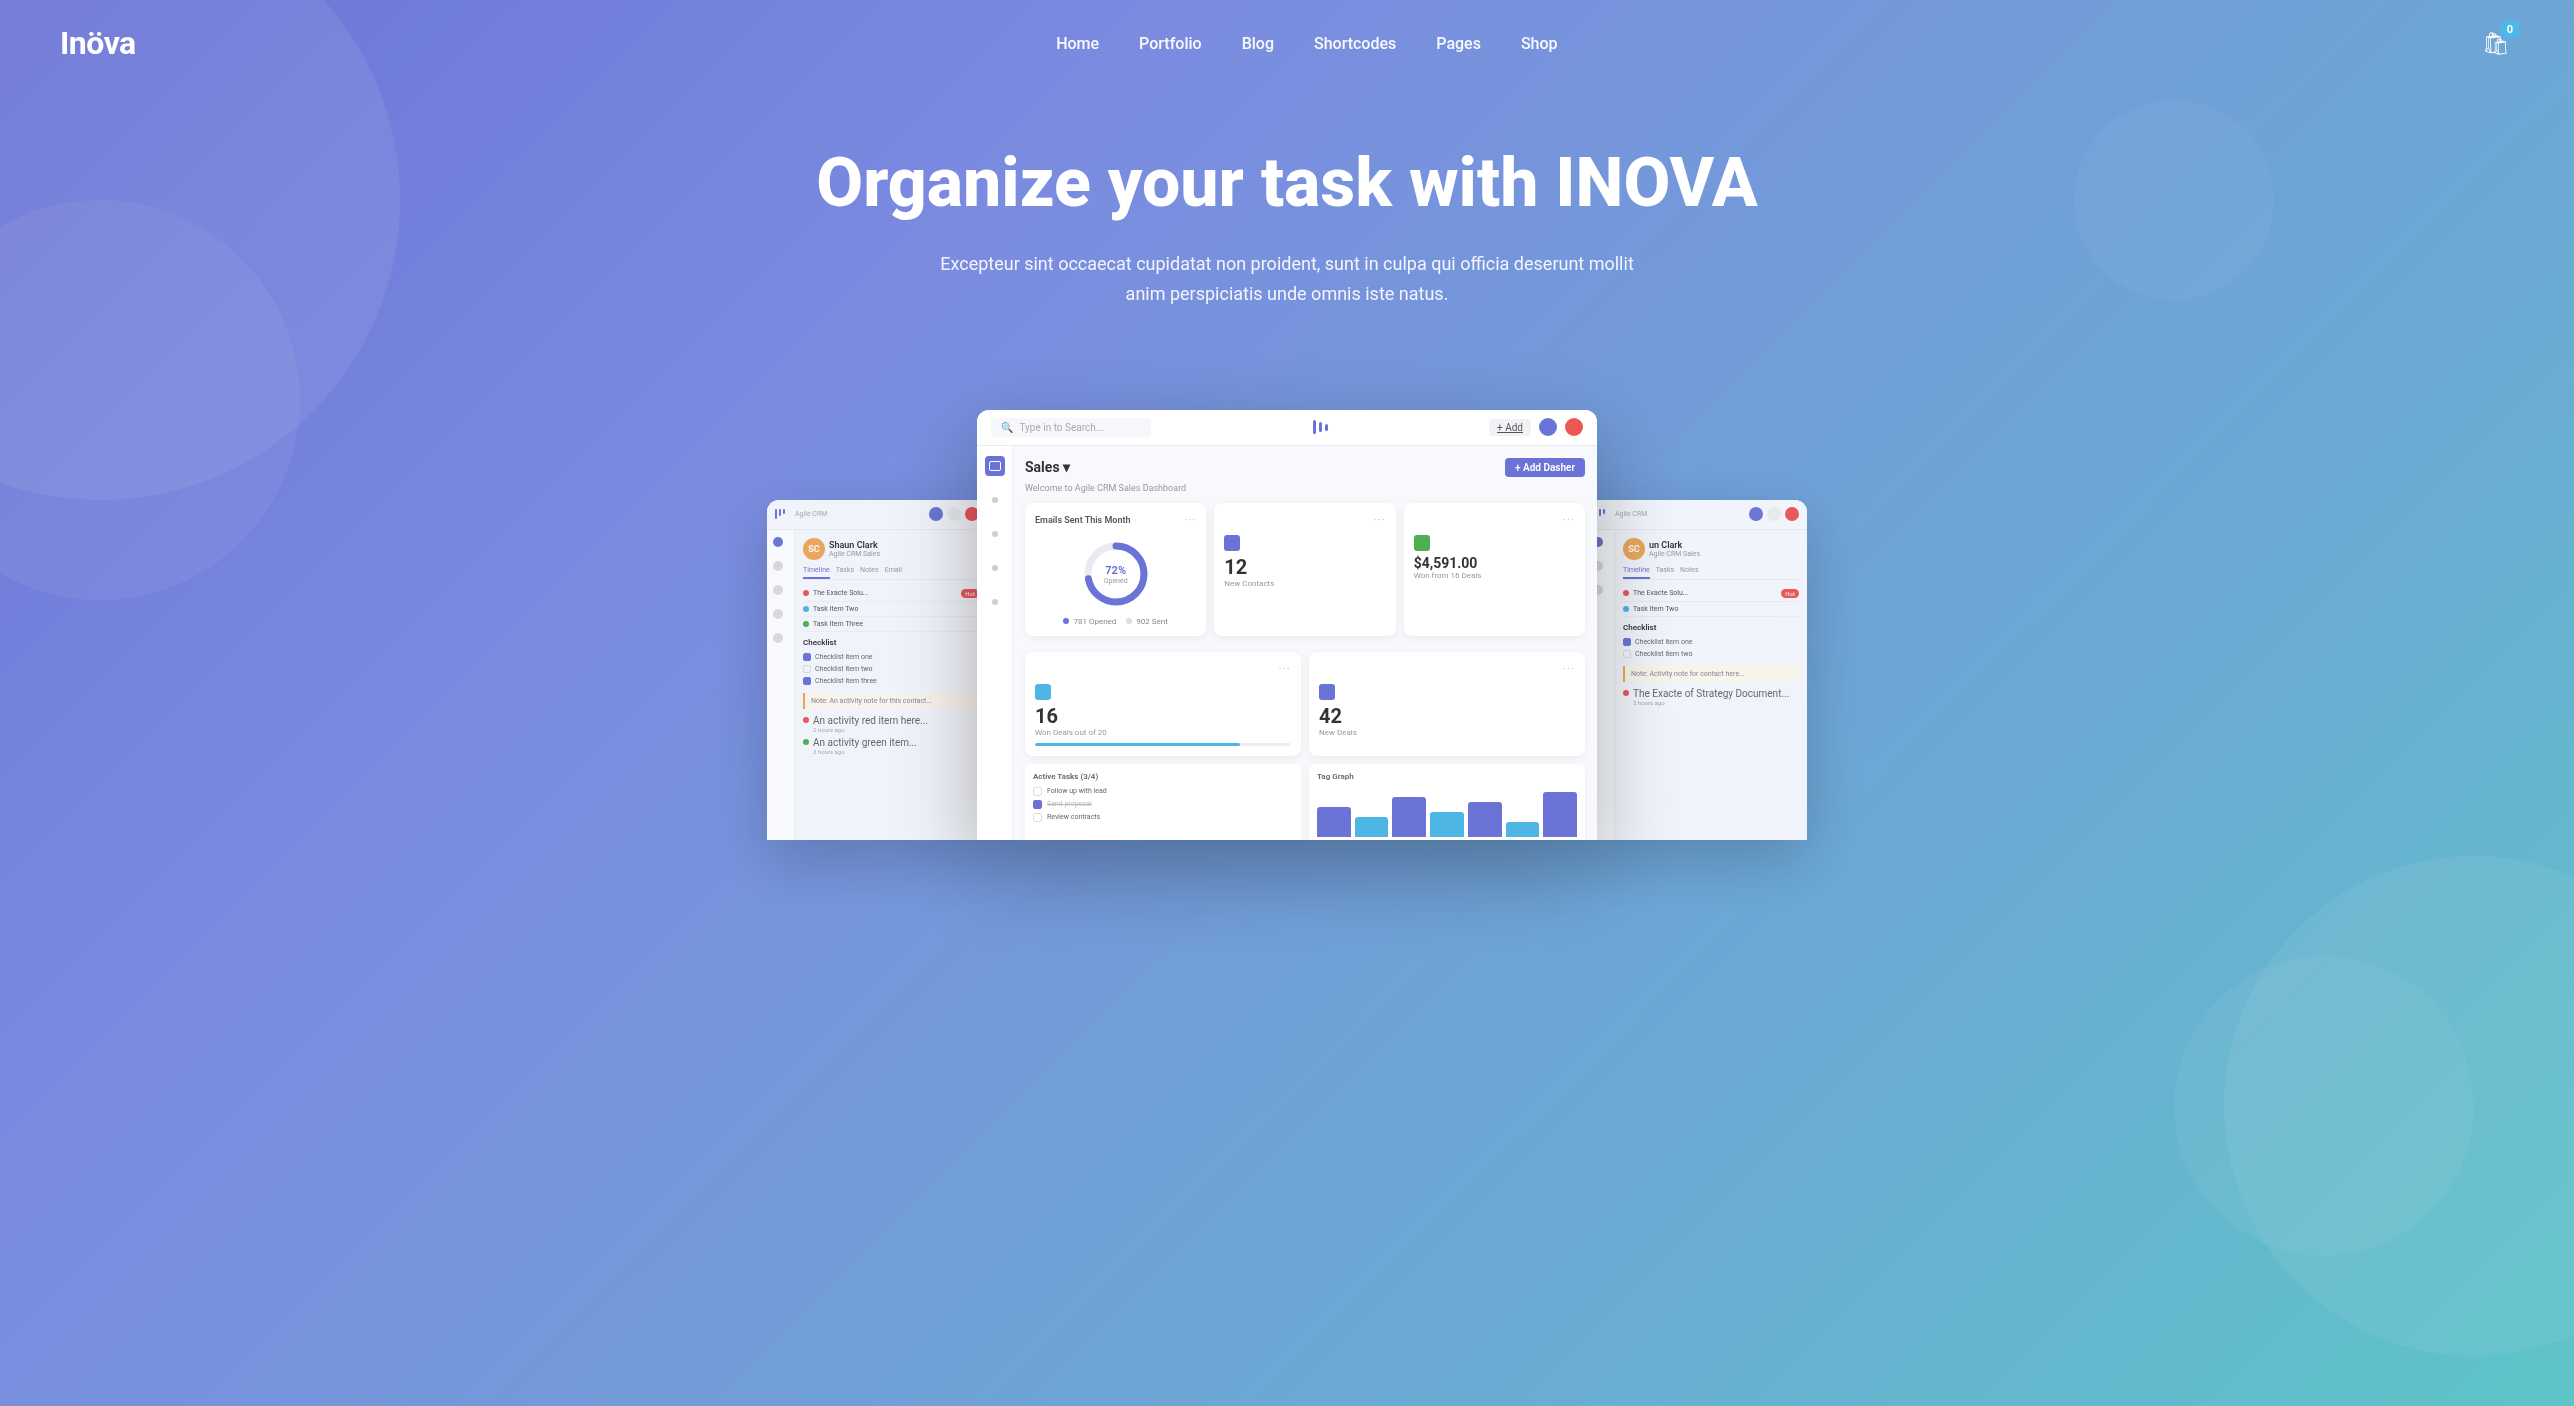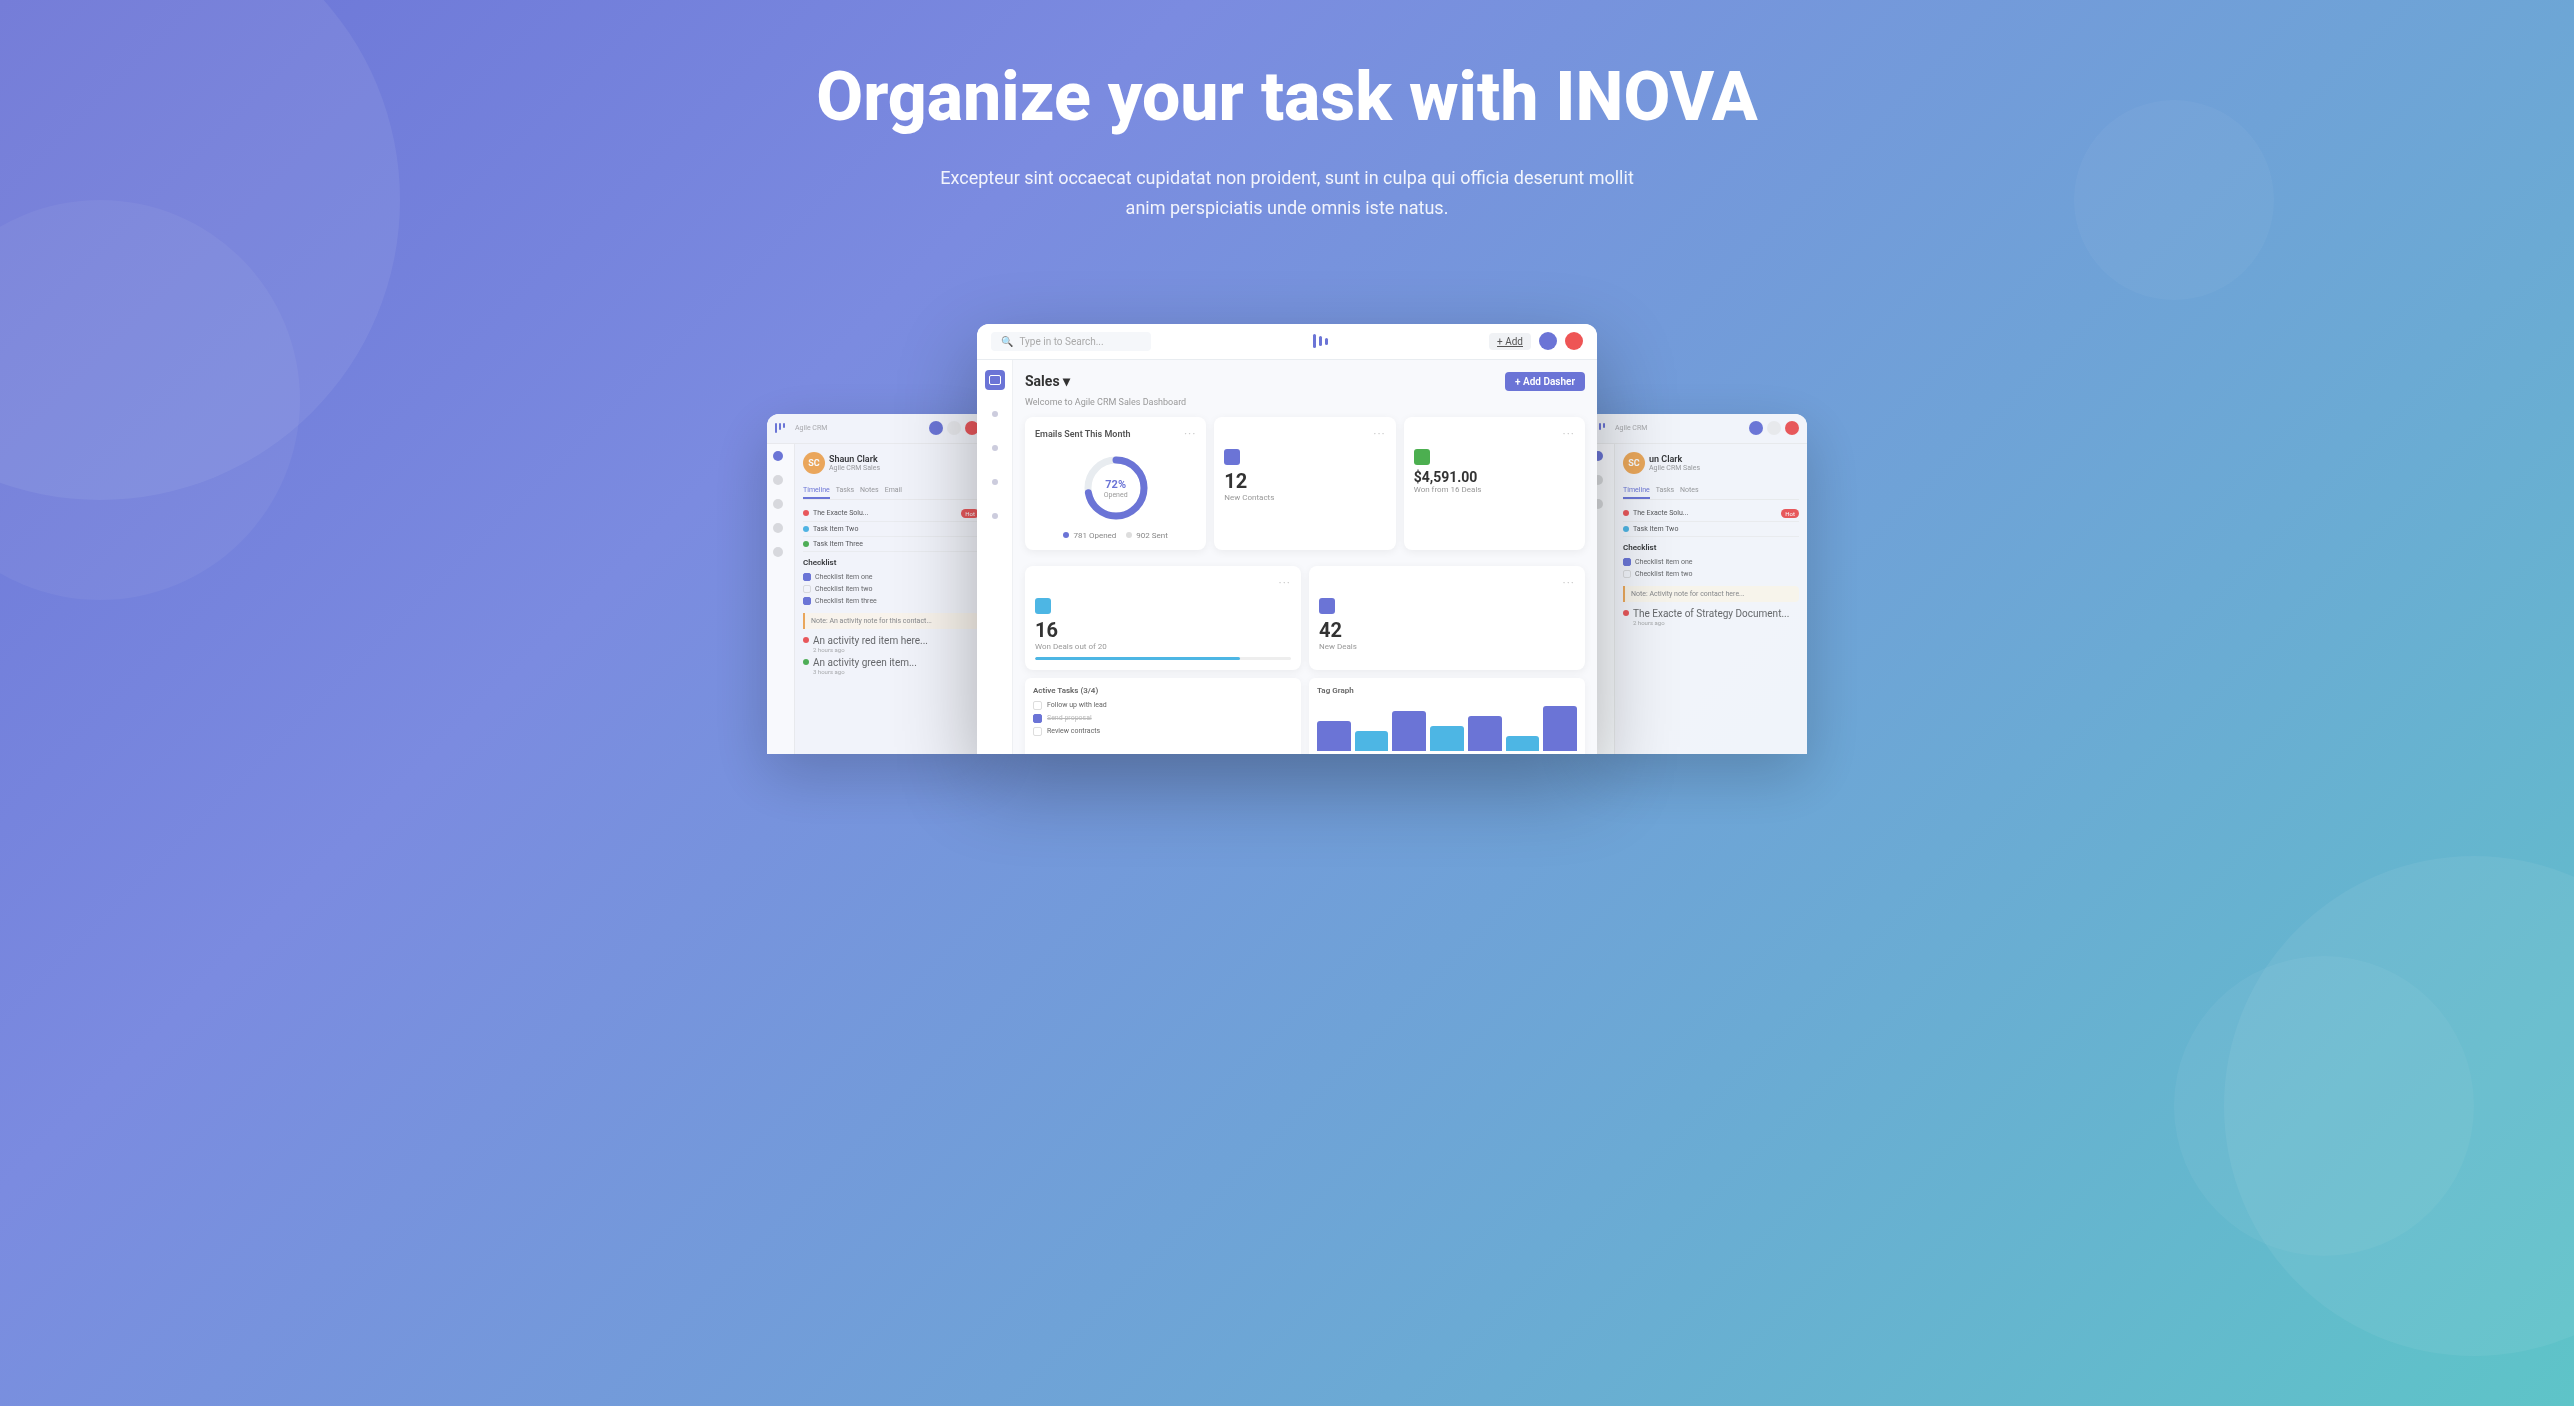--- a/index.html
+++ b/index.html
@@ -474,21 +474,21 @@
       height: 10px;
       border-radius: 50%;
       background: #ddd;
     }
     .sp-nav-dot.active { background: #6b74d6; }
 
     .sp-profile-row {
       display: flex;
       align-items: center;
       gap: 4px;
-      margin-bottom: 12px;
+      margin-bottom: 6px;
     }
     .sp-avatar {
       width: 22px;
       height: 22px;
       border-radius: 50%;
       background: #f0a855;
       display: flex;
       align-items: center;
       justify-content: center;
       font-size: 9px;
@@ -638,20 +638,49 @@
   </style>
 </head>
 <body>
 
 <div class="hero">
 
   <div class="circle-decor-1"></div>
   <div class="circle-decor-2"></div>
   <div class="circle-decor-3"></div>
 
+  <nav class="navbar">
+    <div class="logo">Inöva</div>
+
+    <ul class="nav-links">
+      <li>
+        <a href="#">Home</a>
+      </li>
+      <li>
+        <a href="#">Portfolio</a>
+      </li>
+      <li>
+        <a href="#">Blog</a>
+      </li>
+      <li>
+        <a href="#">Shortcodes</a>
+      </li>
+      <li>
+        <a href="#">Pages</a>
+      </li>
+      <li>
+        <a href="#">Shop</a>
+      </li>
+    </ul>
+
+    <div class="nav-cart">
+      <div class="cart-icon">🛍</div>
+      <div class="cart-badge">0</div>
+    </div>
+  </nav>
 
   <div class="hero-content">
     <h1 class="hero-title">Organize your task with INOVA</h1>
     <p class="hero-subtitle">Excepteur sint occaecat cupidatat non proident, sunt in culpa qui officia deserunt mollit anim perspiciatis unde omnis iste natus.</p>
   </div>
 
   <div class="dashboard-container">
 
     <div class="side-panel side-panel-left">
       <div class="sp-topbar">

